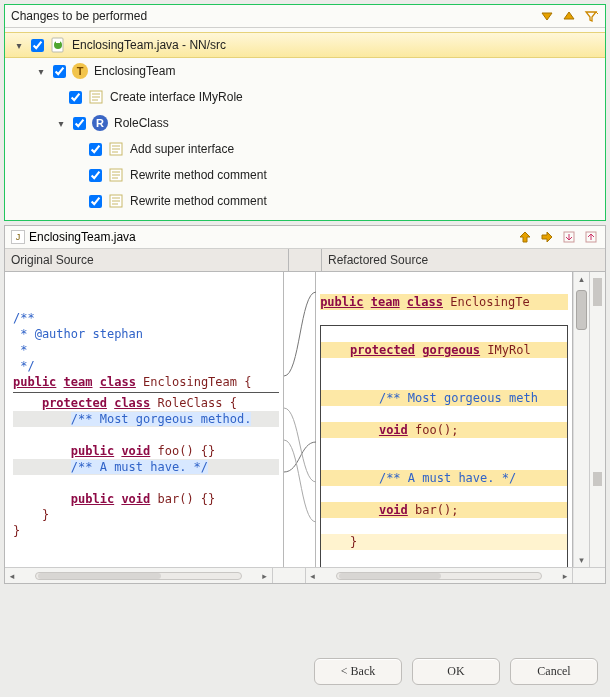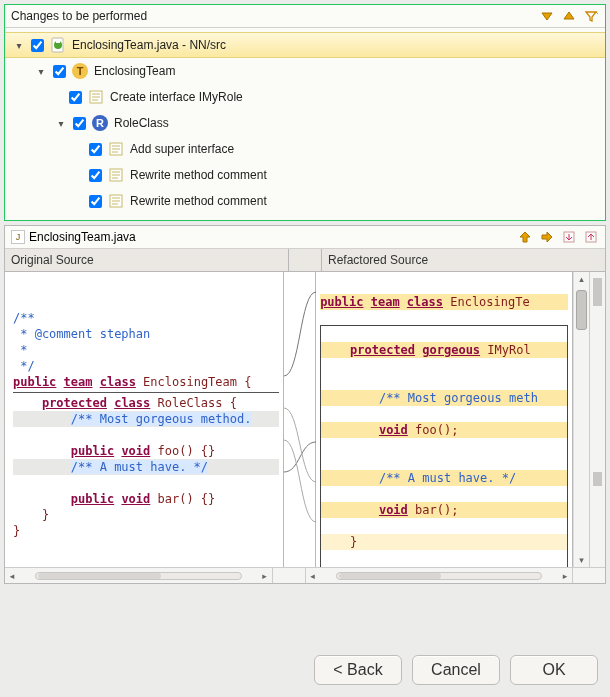--- a/index.html
+++ b/index.html
@@ -112,22 +112,23 @@
   .hl-yellow { background:#fde8a6; }
   .hl-yellow-light { background:#fff3cf; }
   .hl-gray { background:#e8e8e6; }
   .hl-blue { background:#d8e8ff; }
 
   .buttons-row {
     position:absolute; bottom:12px; right:12px; display:flex; gap:10px;
   }
   .btn {
     min-width:88px; padding:5px 18px; background:#f7f5f2; border:1px solid #bfbdba;
-    border-radius:6px; color:#333; text-align:center; font-size:16px;
+    border-radius:6px; color:#333; text-align:center; font-size:12px;
     box-shadow:0 1px 0 #fff inset;
+    font-family:Liberation Serif, serif;
   }
 
   .conn-svg{ position:absolute; inset:0; }
 </style>
 </head>
 <body>
 
 <div class="top-panel">
   <div class="top-header">
     <span class="top-header-title">Changes to be performed</span>
@@ -276,21 +277,21 @@
     <div class="diff-header" style="flex:0 0 33px;border-left:none;padding:0"></div>
     <div class="diff-header">Refactored Source</div>
   </div>
 
   <div class="diff-body">
 
     <div class="diff-side">
       <div class="code-area">
 <span></span>
 <span class="comment-blue">/**</span>
-<span class="comment-blue"> * @comment stephan</span>
+<span class="comment-blue"> * @author stephan</span>
 <span class="comment-blue"> *</span>
 <span class="comment-blue"> */</span>
 <span><span class="k-purple">public</span> <span class="k-purple">team</span> <span class="k-purple">class</span><span class="black"> EnclosingTeam {</span></span>
 <span style="display:block;border-top:1px solid #555;margin:2px 0"></span><span>    <span class="k-purple">protected</span> <span class="k-purple">class</span><span class="black"> RoleClass {</span></span>
 <span class="hl-gray" style="display:block">        <span class="comment-blue hl-blue">/** Most gorgeous method.</span></span>
 <span>        <span class="k-purple">public</span> <span class="k-purple">void</span><span class="black"> foo() {}</span></span>
 <span class="hl-gray" style="display:block">        <span class="comment-blue hl-blue">/** A must have. */</span></span>
 <span>        <span class="k-purple">public</span> <span class="k-purple">void</span><span class="black"> bar() {}</span></span>
 <span class="black">    <span>}</span></span>
 <span class="black">}</span>
@@ -354,15 +355,15 @@
           <div class="thumb" style="width:50%"></div>
         </div>
       <span class="arrow">▸</span>
     </div>
     <div class="seg" style="flex:0 0 32px"></div>
   </div>
 </div>
 
 <div class="buttons-row">
   <div class="btn">&lt; Back</div>
+  <div class="btn">OK</div>
   <div class="btn">Cancel</div>
-  <div class="btn">OK</div>
 </div>
 
 </body></html>

